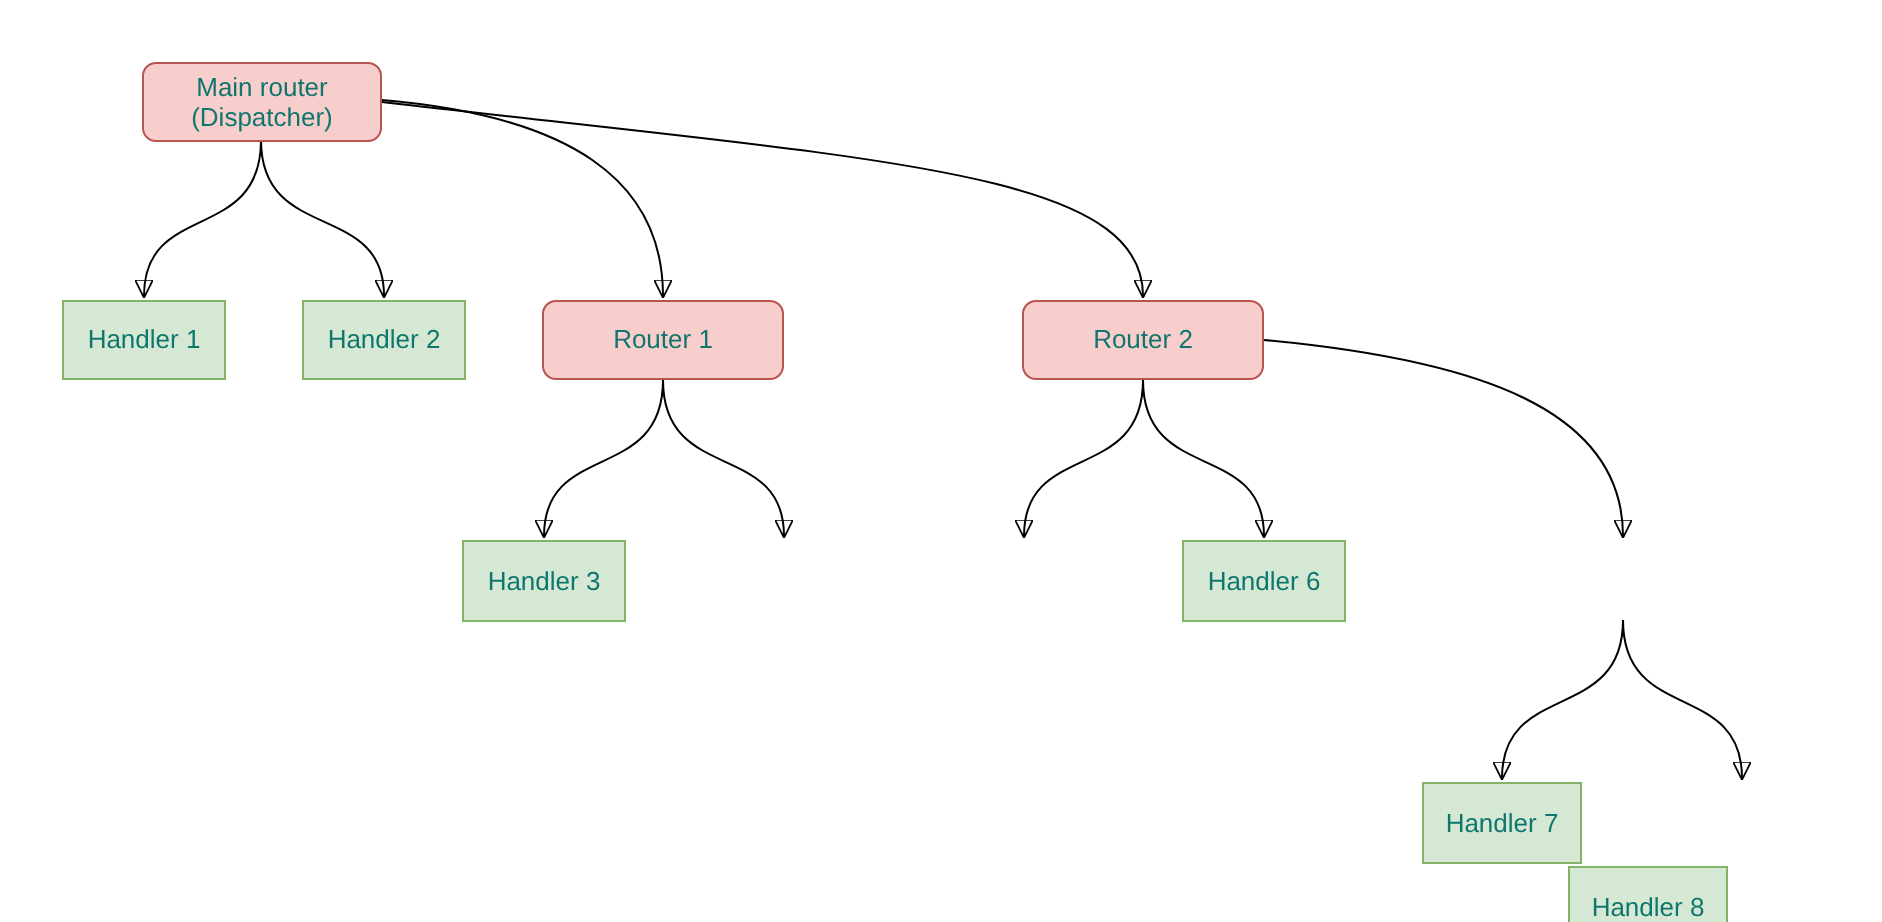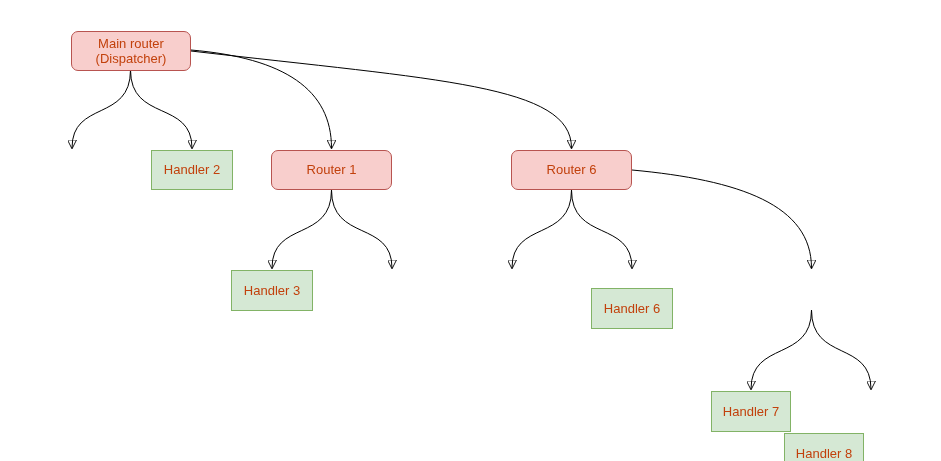--- a/index.html
+++ b/index.html
@@ -29,21 +29,21 @@
   }
   .node {
     position: absolute;
     box-sizing: border-box;
     display: flex;
     align-items: center;
     justify-content: center;
     text-align: center;
     font-size: 13px;
     line-height: 1.18;
-    color: #c2410c;
+    color: #0f766e;
     white-space: pre-line;
   }
   .node.router {
     background: #f8cecc;
     border: 1px solid #b85450;
     border-radius: 7px;
   }
   .node.handler {
     background: #d5e8d4;
     border: 1px solid #82b366;
@@ -70,31 +70,32 @@
     <path d="M571.5,190 C571.5,242 512,220 512,268" marker-end="url(#arrow)"></path>
     <path d="M571.5,190 C571.5,242 632,220 632,268" marker-end="url(#arrow)"></path>
     <path d="M632,170 C740,180 811.5,205 811.5,268" marker-end="url(#arrow)"></path>
     <path d="M811.5,310 C811.5,362 751,340 751,389" marker-end="url(#arrow)"></path>
     <path d="M811.5,310 C811.5,362 871,340 871,389" marker-end="url(#arrow)"></path>
   </svg>
 
   <div class="node router" style="left:71px; top:31px; width:120px; height:40px;">Main router
 (Dispatcher)</div>
 
+  <div class="node handler" style="left:31px; top:150px; width:82px; height:40px;">Handler 1</div>
 
   <div class="node handler" style="left:151px; top:150px; width:82px; height:40px;">Handler 2</div>
 
   <div class="node router" style="left:271px; top:150px; width:121px; height:40px;">Router 1</div>
 
-  <div class="node router" style="left:511px; top:150px; width:121px; height:40px;">Router 6</div>
+  <div class="node router" style="left:511px; top:150px; width:121px; height:40px;">Router 2</div>
 
   <div class="node handler" style="left:231px; top:270px; width:82px; height:41px;">Handler 3</div>
 
 
 
-  <div class="node handler" style="left:591px; top:270px; width:82px; height:41px;margin-top:18px;">Handler 6</div>
+  <div class="node handler" style="left:591px; top:270px; width:82px; height:41px;">Handler 6</div>
 
 
   <div class="node handler" style="left:711px; top:391px; width:80px; height:41px;">Handler 7</div>
 
   <div class="node handler" style="left:784px; top:391px; width:80px; height:41px;margin-top:42px;">Handler 8</div>
 
 </div>
 
 </body></html>

